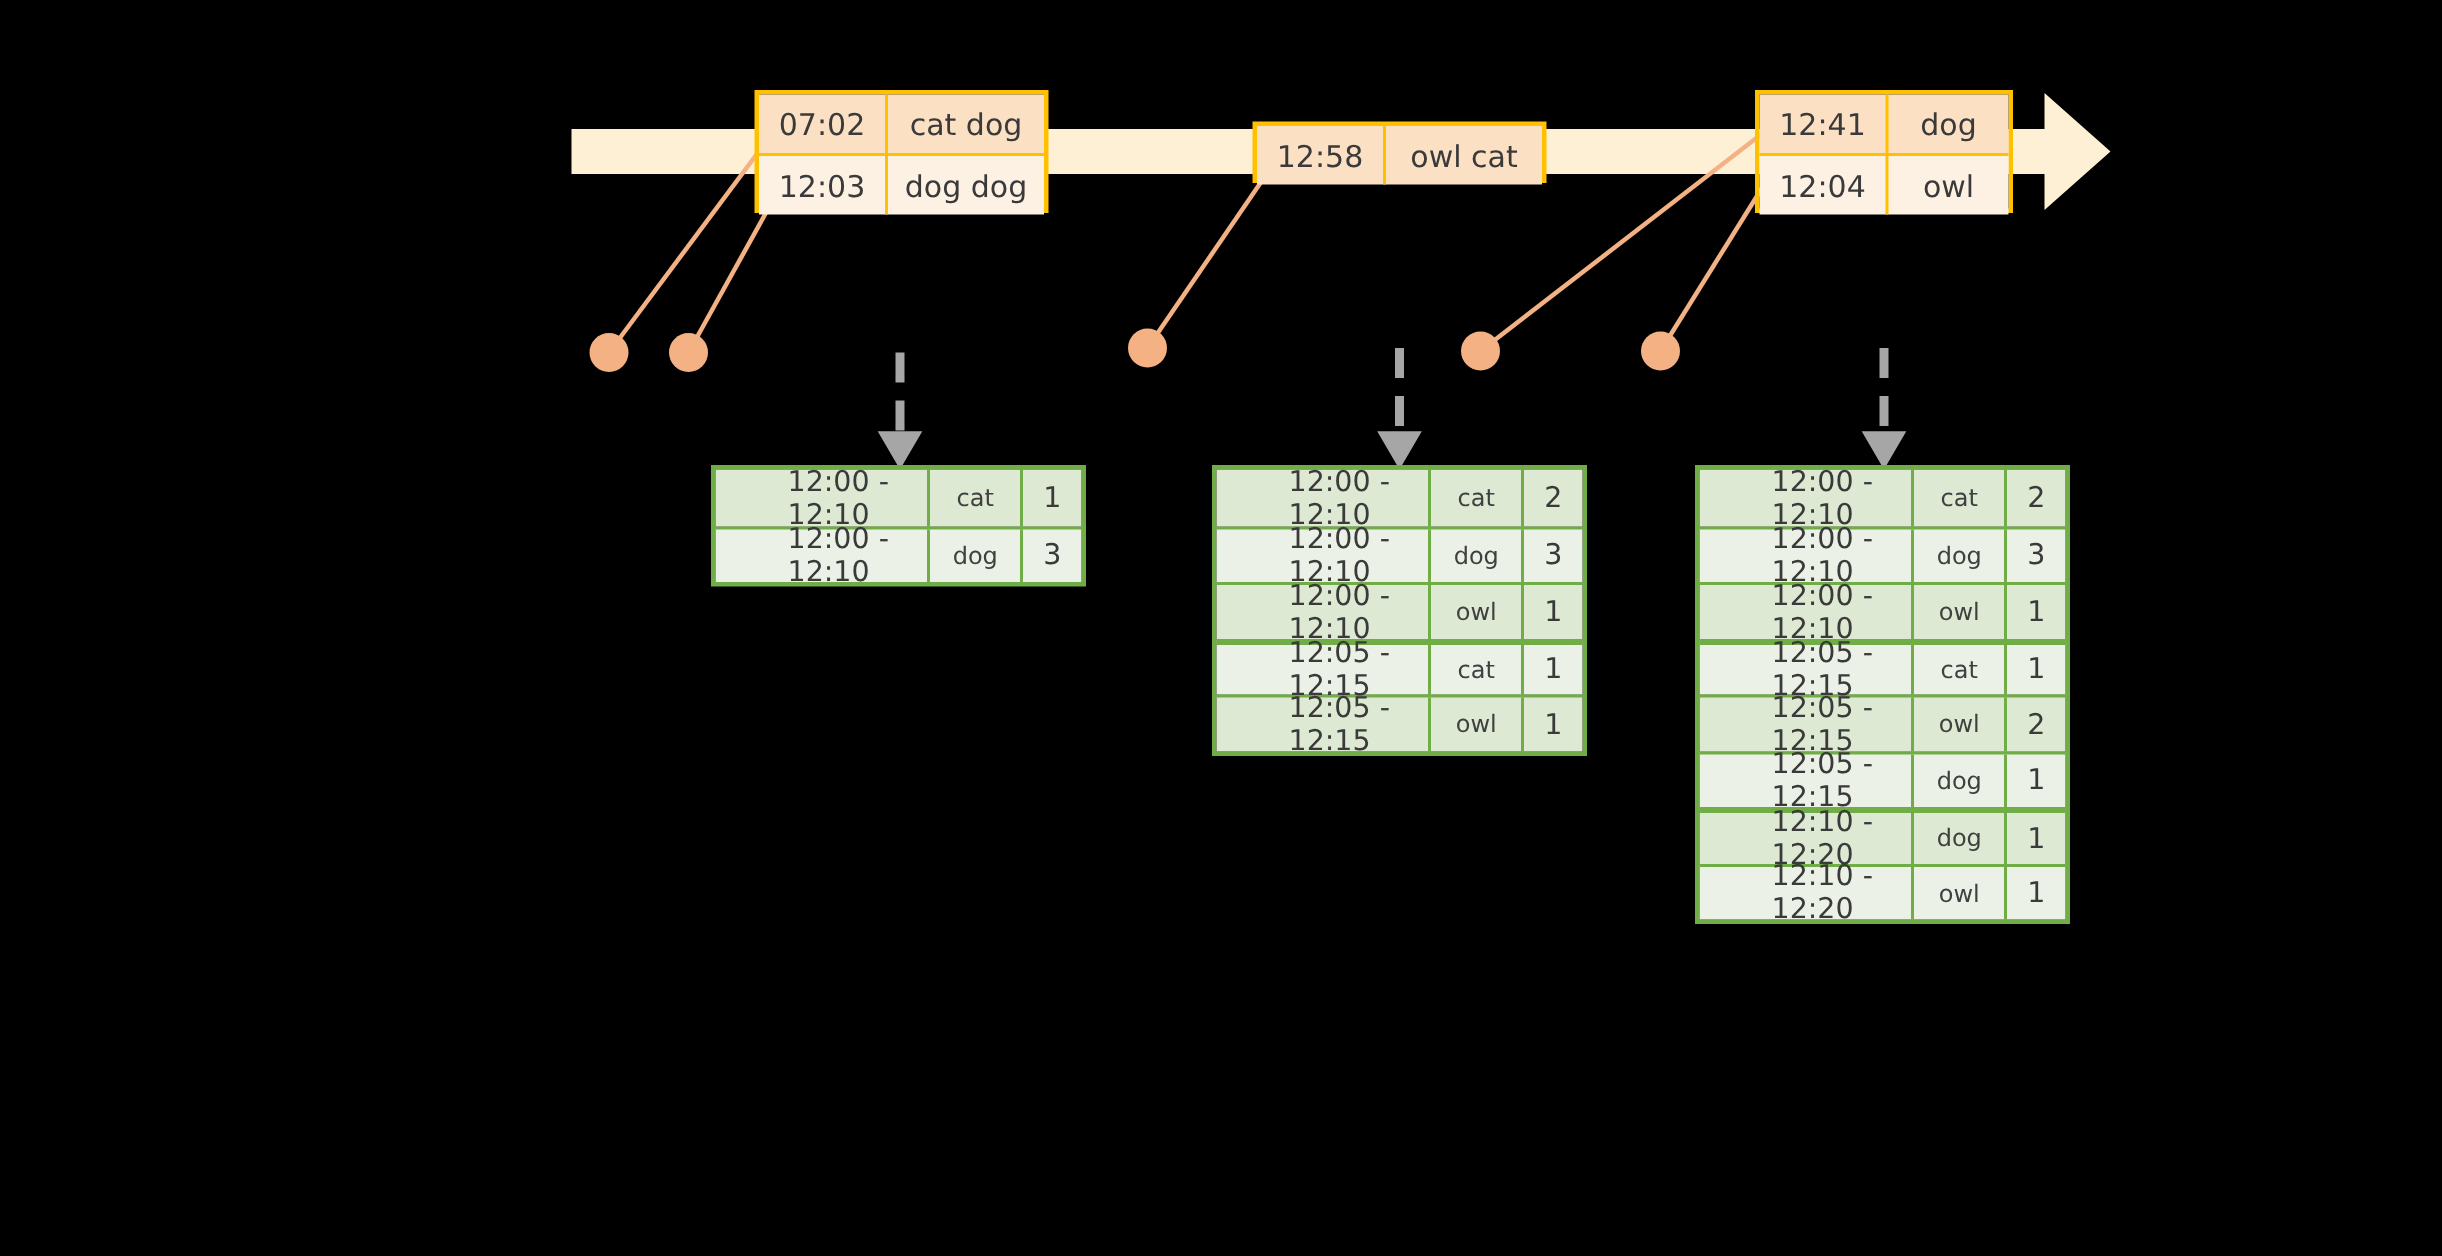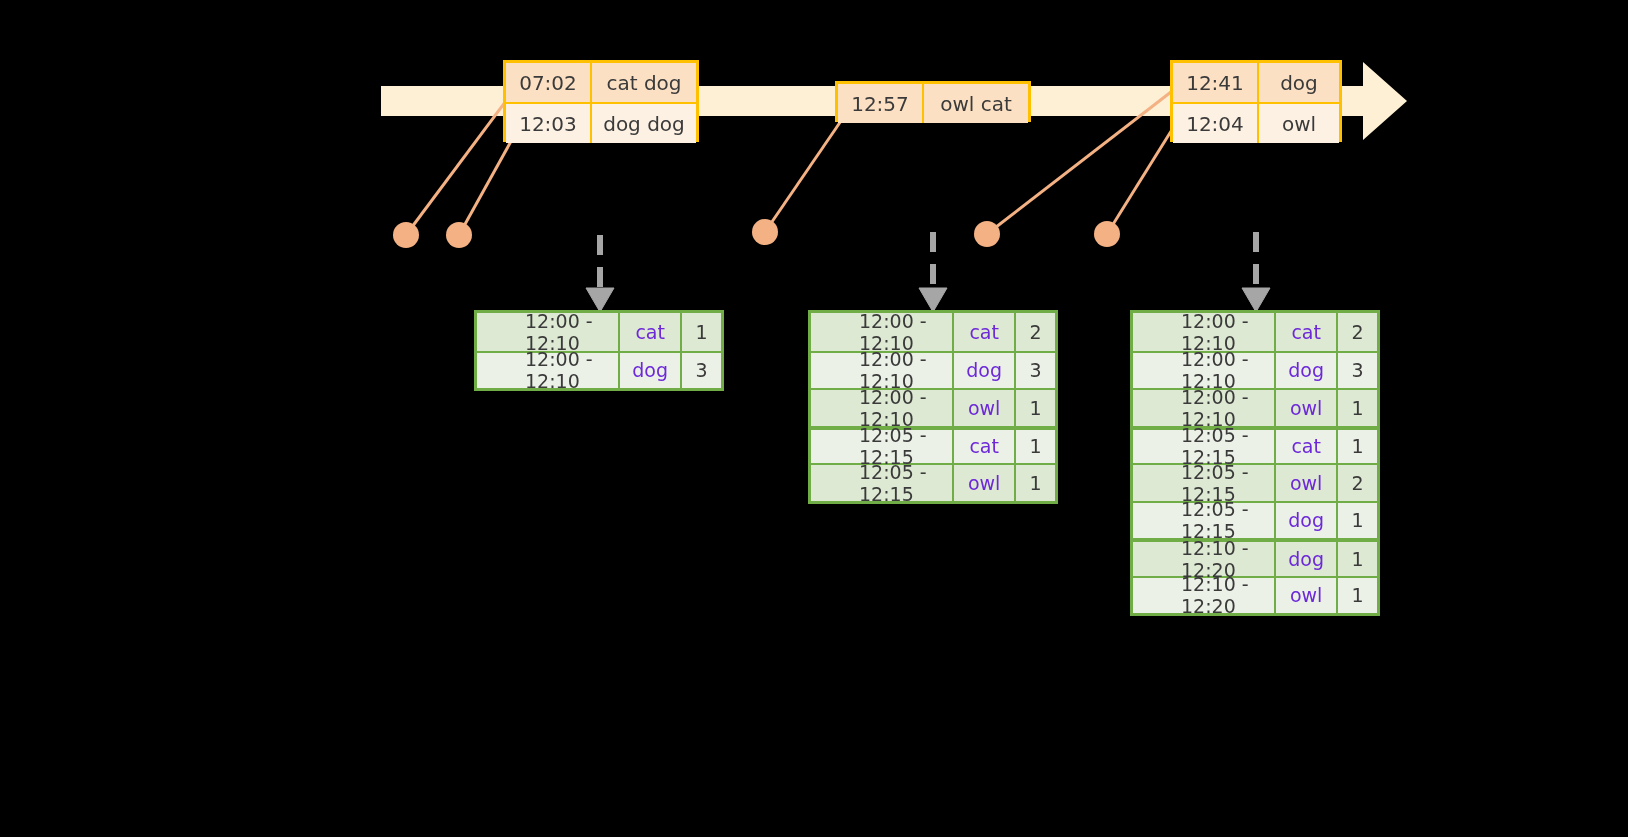--- a/index.html
+++ b/index.html
@@ -87,22 +87,22 @@
     font-size: 19px;
     color: #3a3a3a;
     border-right: 2px solid #70AD47;
     box-sizing: border-box;
     padding-left: 48px;
   }
   .rt-key {
     display: flex;
     align-items: center;
     justify-content: center;
-    font-size: 19px;
-    color: #6d28d9;
+    font-size: 16px;
+    color: #404040;
     border-right: 2px solid #70AD47;
     box-sizing: border-box;
   }
   .rt-cnt {
     display: flex;
     align-items: center;
     justify-content: center;
     font-size: 19px;
     color: #3a3a3a;
     box-sizing: border-box;
@@ -157,21 +157,21 @@
       <div class="ev-words">cat dog</div>
     </div>
     <div class="event-row plain">
       <div class="ev-time">12:03</div>
       <div class="ev-words">dog dog</div>
     </div>
   </div>
 
   <div class="event-box" style="left:835px; top:81px; width:196px; height:41px;">
     <div class="event-row shade">
-      <div class="ev-time">12:57</div>
+      <div class="ev-time">12:58</div>
       <div class="ev-words">owl cat</div>
     </div>
   </div>
 
   <div class="event-box" style="left:1170px; top:60px; width:172px; height:82px;">
     <div class="event-row shade">
       <div class="ev-time">12:41</div>
       <div class="ev-words">dog</div>
     </div>
     <div class="event-row plain">

